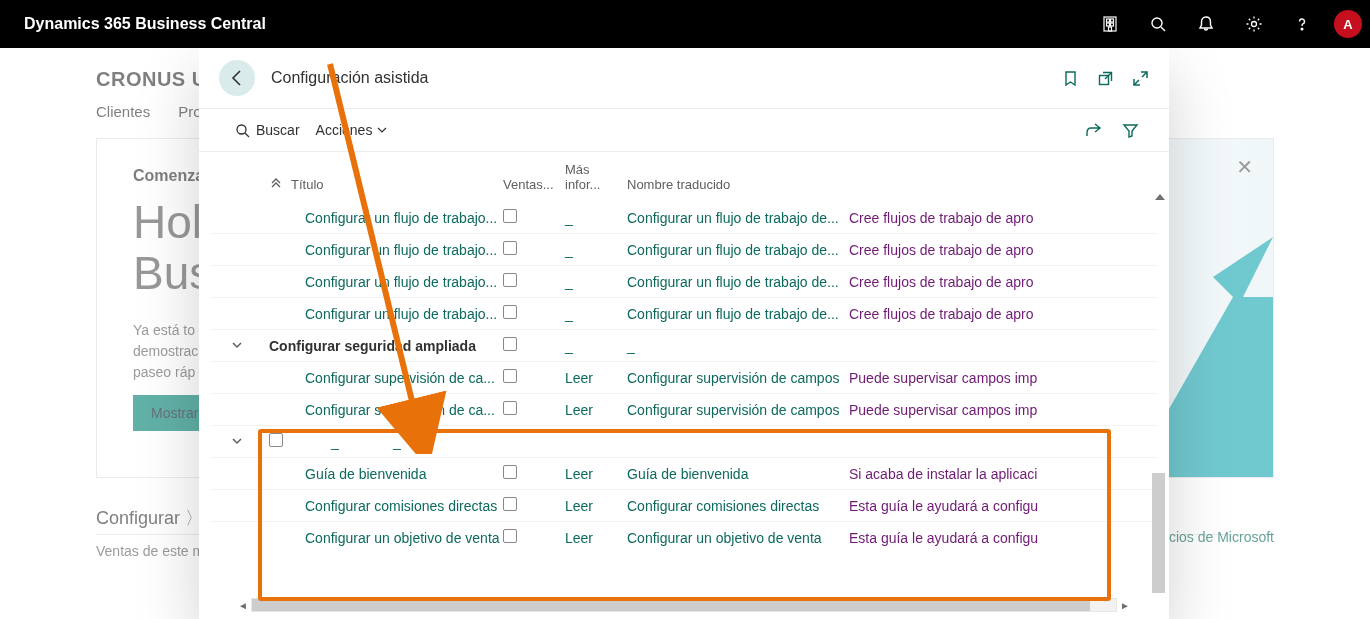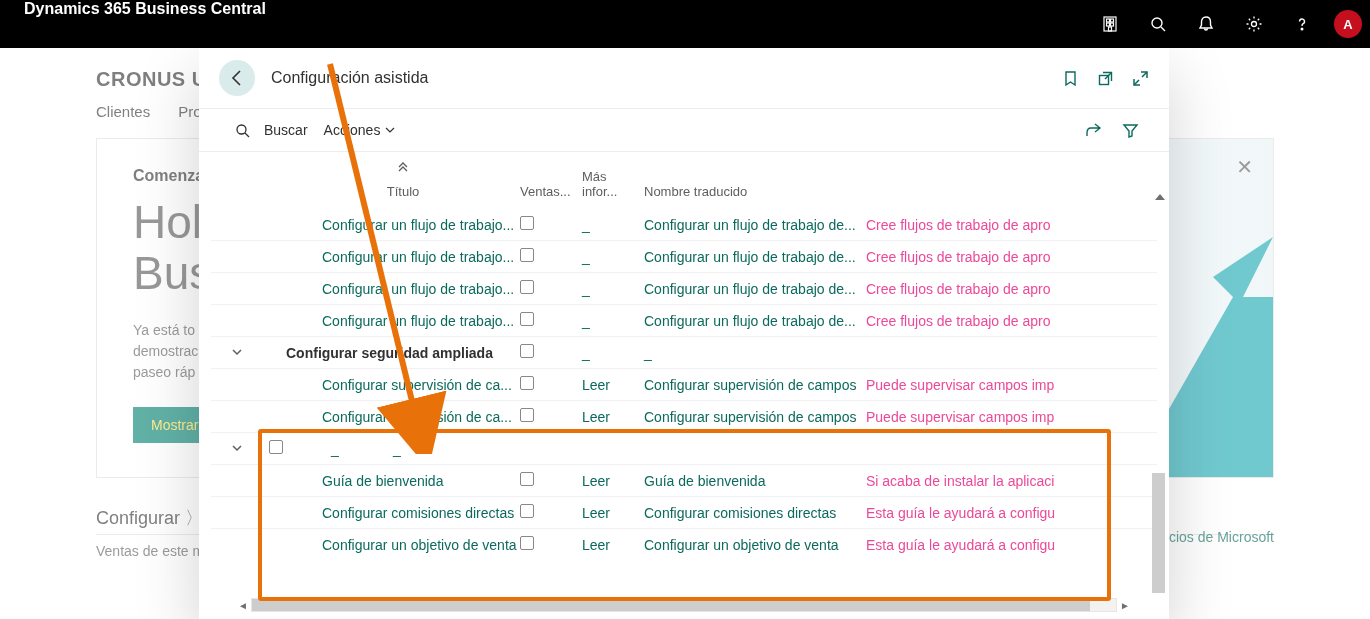--- a/index.html
+++ b/index.html
@@ -1,61 +1,61 @@
 <!DOCTYPE html>
 <html><head>
 <meta charset="utf-8">
 <style>
   * { box-sizing: border-box; margin: 0; padding: 0; }
   body { font-family: "Segoe UI", Arial, sans-serif; font-size: 14px; color: #323130; background: #fff; width: 1370px; height: 619px; overflow: hidden; position: relative; }
-  .topbar { background: #000; color: #fff; height: 48px; display: flex; justify-content: space-between; padding: 0 8px 0 24px; }
+  .topbar { background: #000; color: #fff; height: 48px; display: flex; align-items: center; justify-content: space-between; padding: 0 8px 0 24px; }
   .brand { font-size: 16px; font-weight: 600; }
   .topicons { display: flex; align-items: center; gap: 4px; }
   .topicon { width: 44px; height: 48px; display: flex; align-items: center; justify-content: center; color: #fff; }
   .avatar { width: 28px; height: 28px; border-radius: 50%; background: #c50f1f; color: #fff; display: flex; align-items: center; justify-content: center; font-size: 13px; font-weight: 600; margin-left: 6px; }
   .bgpage { position: absolute; top: 48px; left: 0; right: 0; bottom: 0; background: #fff; filter: none; padding: 20px 96px 0 96px; }
   .company { font-size: 20px; font-weight: 600; color: #323130; letter-spacing: .5px; margin-bottom: 12px; }
   .bgnav { display: flex; gap: 28px; color: #323130; font-size: 15px; margin-bottom: 18px; }
   .banner { border: 1px solid #e1dfdd; background: linear-gradient(90deg, #fff 55%, #e8f3f6 100%); padding: 28px 36px; position: relative; height: 340px; display:flex; }
   .bannerleft { flex:1; }
   .banner .starthead { font-size: 16px; color: #323130; margin-bottom: 12px; font-weight:600;}
   .bigtitle { font-size: 46px; color: #595959; line-height: 1.1; }
   .subtext { margin-top: 22px; color: #605e5c; font-size: 14px; line-height: 1.5; max-width: 360px; }
-  .showbtn { margin-top: 24px; background: #008272; color: #fde047; border: none; padding: 10px 18px; font-size: 14px; }
+  .showbtn { margin-top: 12px; background: #008272; color: #0f172a; border: none; padding: 10px 18px; font-size: 14px; }
   .close-x { position: absolute; top: 16px; right: 20px; color: #605e5c; font-size: 20px; }
   .acthead { margin-top: 28px; font-size: 18px; color: #323130; }
   .actsub { color: #605e5c; margin-top: 8px; }
   .mslink { position:absolute; right: 96px; bottom: 74px; color:#0b6a5d; font-size:14px;}
   .expandpage { position:absolute; top: 108px; right: 96px; color:#0b6a5d; }
   .clouds { position:absolute; right:0; bottom:0; width:300px; height:130px;}
   .arrowsky { position:absolute; right:0; bottom:0;}
   .overlay { position: absolute; top: 48px; left: 0; right: 0; bottom: 0; background: rgba(255,255,255,0.38); }
   .modal { position: absolute; top: 48px; left: 199px; width: 970px; background: #fff; bottom: 0; box-shadow: 0 25px 60px rgba(0,0,0,0.18); overflow: hidden; }
   .modalhead { height: 60px; display: flex; align-items: center; padding: 0 20px; }
   .back { width: 36px; height: 36px; border-radius: 50%; background: #d9eceb; display: flex; align-items: center; justify-content: center; color: #323130; margin-right: 16px; }
   .mtitle { font-size: 16px; color: #323130; flex: 1; }
   .headicons { display: flex; gap: 18px; color: #0b6a5d; }
   .toolbar { display: flex; align-items: center; padding: 0 30px 0 36px; height: 44px; border-top: 1px solid #ededed; border-bottom: 1px solid #ededed; color: #323130; }
-  .toolbar .search { display: flex; align-items: center; gap: 14px; margin-right: 16px; }
+  .toolbar .search { display: flex; align-items: center; gap: 6px; margin-right: 16px; }
   .toolbar .actions { display: flex; align-items: center; gap: 4px; }
   .toolicons { margin-left: auto; display: flex; gap: 20px; color: #0b6a5d; }
   .tablewrap { position: relative; padding: 0 12px 0 12px; height: calc(100% - 104px); overflow: hidden; }
   .thead { display: flex; color: #605e5c; font-size: 13px; align-items: flex-end; padding: 10px 18px 10px 18px; }
   .col-exp { width: 40px; }
-  .col-title { width: 234px; margin-left: 17px; flex-direction: column; }
+  .col-title { width: 234px; margin-left: 0; }
   .th-title-wrap { display:flex; align-items:center; gap:8px;}
   .col-comp { width: 62px; }
   .col-info { width: 62px; }
   .col-name { width: 222px; }
   .col-desc { flex: 1; }
   .row { display: flex; align-items: center; font-size: 14px; padding: 7px 18px; border-top: 1px solid #f1f1f1; white-space: nowrap; }
   .row.first { border-top: none; }
   .grouprow .col-title { font-weight: 600; color: #323130; }
   .link { color: #0b6a5d; overflow: hidden; text-overflow: ellipsis; }
-  .desc { color: #ec4899; overflow: hidden; text-overflow: ellipsis; }
+  .desc { color: #701a75; overflow: hidden; text-overflow: ellipsis; }
   .checkbox { width: 14px; height: 14px; border: 1px solid #8a8886; border-radius: 2px; display: inline-block; }
   .dash { color: #0b6a5d; }
   .indent { padding-left: 36px; }
   .chev { display:inline-flex; width:16px; justify-content:center; color:#605e5c;}
   .scrollup { position:absolute; right: 4px; top: 42px; width:10px; color:#605e5c; display:flex; flex-direction:column; align-items:center; }
   .vscrollup { width:0;height:0;border-left:5px solid transparent;border-right:5px solid transparent;border-bottom:6px solid #707070; margin-bottom:4px;}
   .hscroll { position:absolute; bottom: 6px; left: 36px; right: 36px; height: 16px; display:flex; align-items:center;}
   .hscroll .track { flex:1; background:#f3f2f1; height:14px; border:1px solid #e6e6e6; position:relative;}
   .hscroll .thumblong{ position:absolute; left:0; top:0; bottom:0; width: 97%; background:#cdcdcd;}
   .hscroll .arr { width:16px; text-align:center; color:#707070; font-size:10px;}

